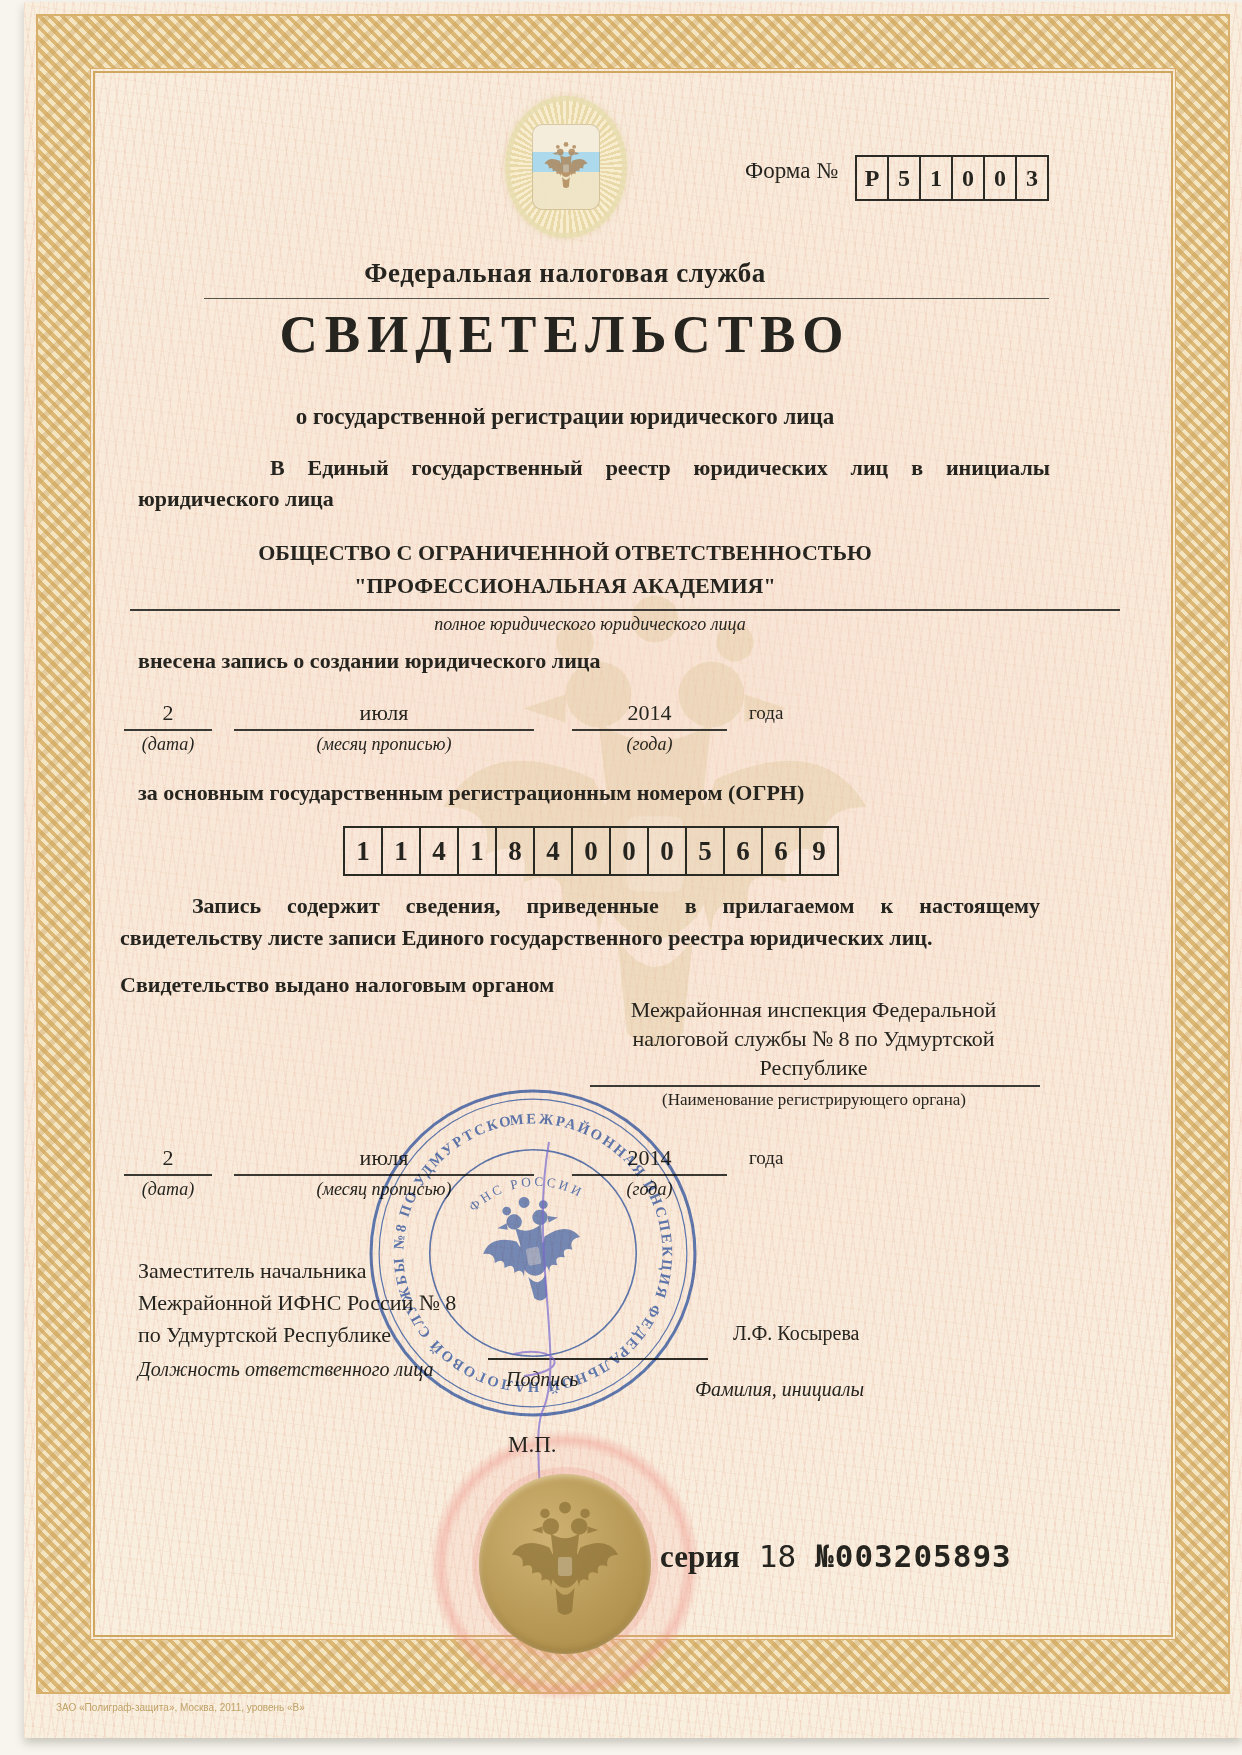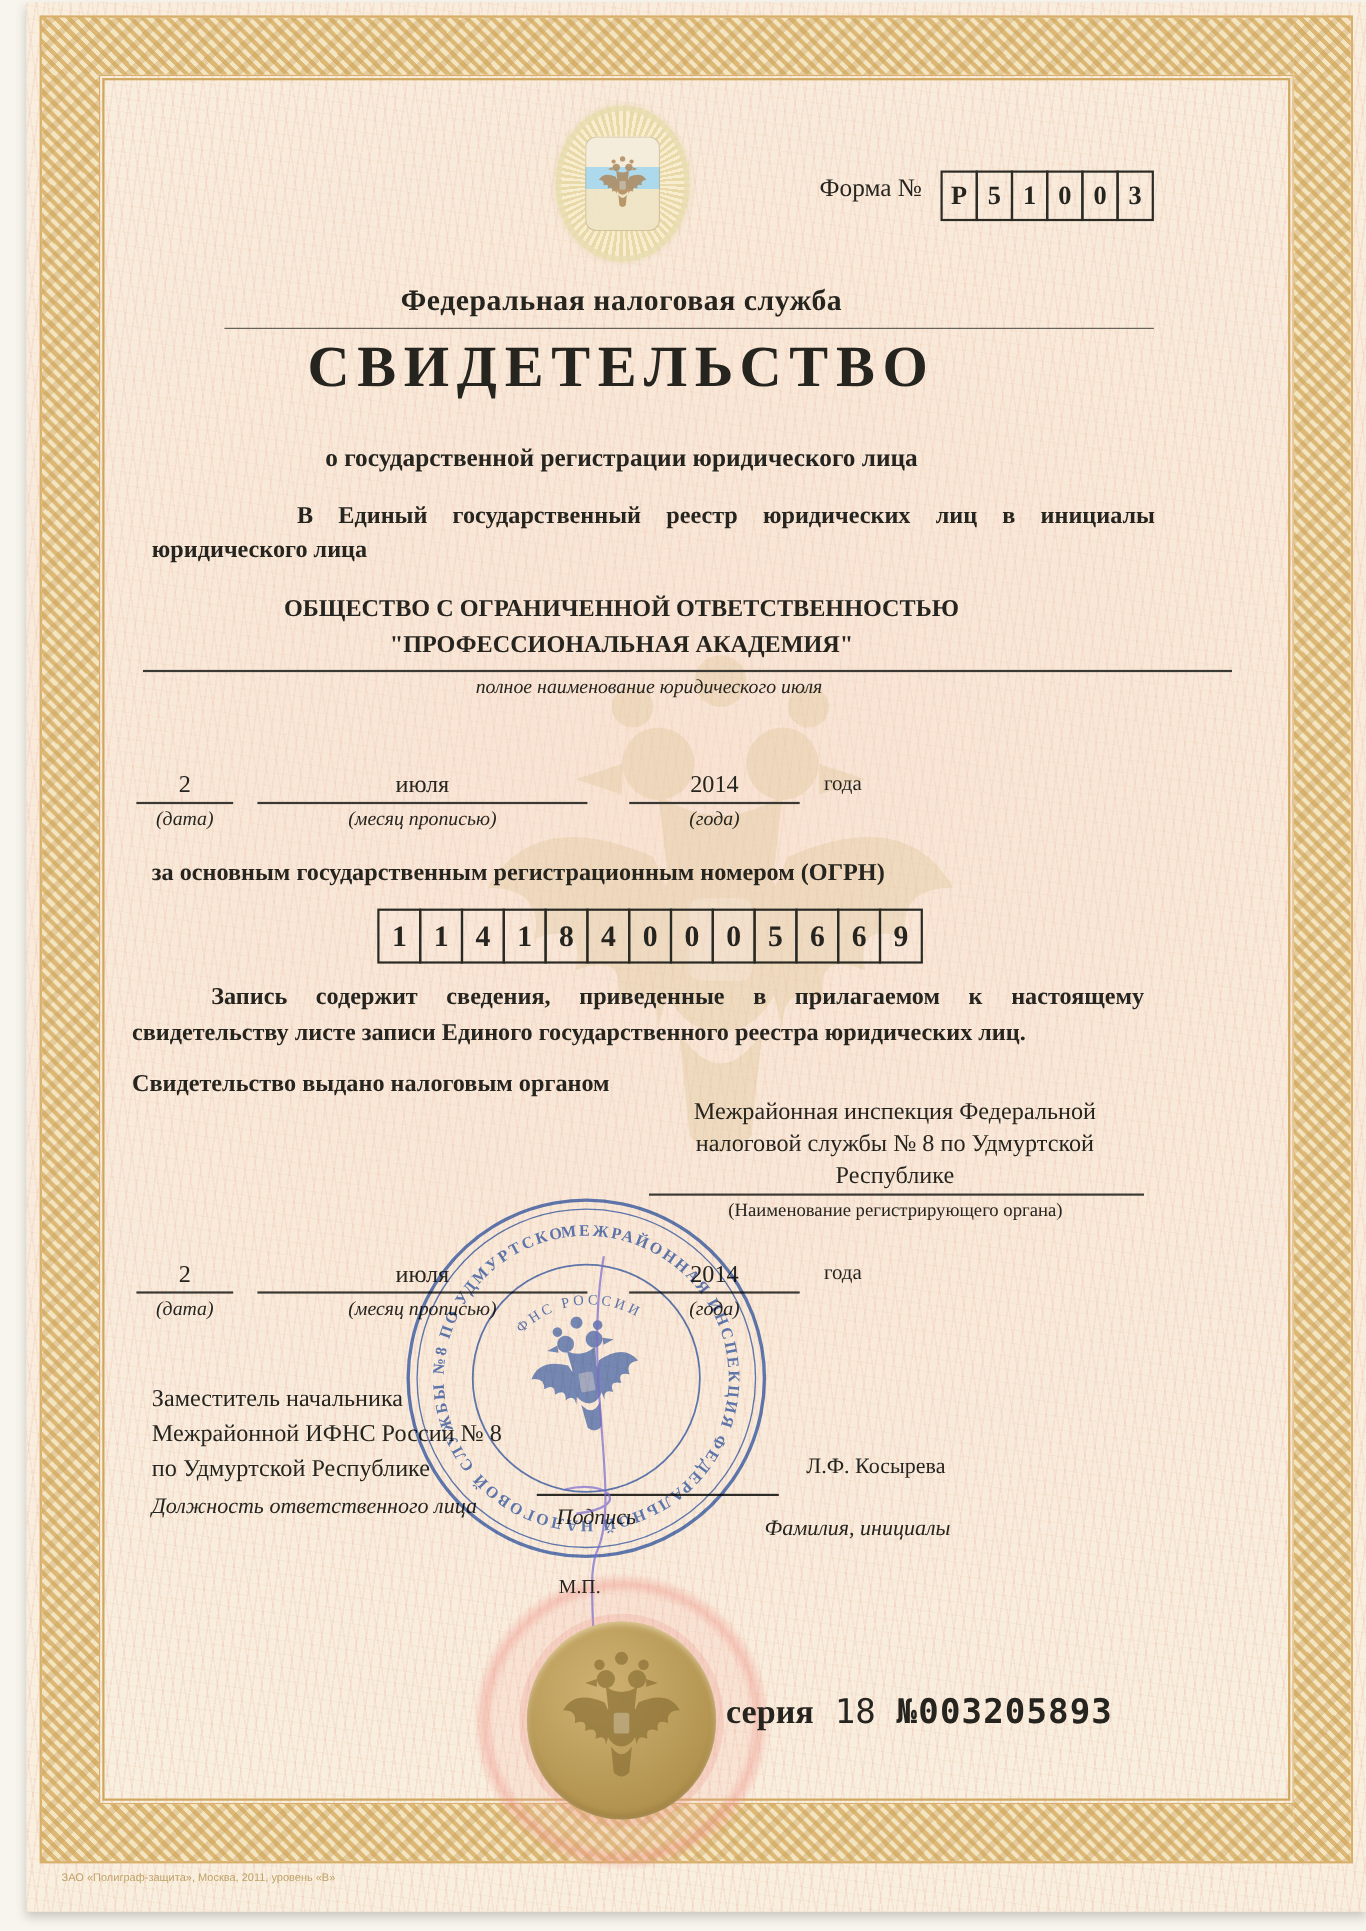--- a/index.html
+++ b/index.html
@@ -70,21 +70,21 @@
   .authority{left:566px;top:993px;width:447px;font-size:22px;text-align:center;line-height:29px;}
   .authority-rule{left:566px;top:1083px;width:450px;border-top:2px solid #3c3a34;}
   .authority-cap{left:560px;top:1088px;width:460px;text-align:center;font-size:17px;}
   
   .position{left:114px;top:1253px;width:345px;font-size:22px;line-height:32px;}
   .pos-cap{left:114px;top:1356px;font-size:20px;font-style:italic;}
   .sig-rule{left:464px;top:1356px;width:220px;border-top:2px solid #2d2b26;}
   .sig-cap{left:482px;top:1366px;font-size:20px;font-style:italic;}
   .name{left:709px;top:1320px;font-size:20px;}
   .name-cap{left:671px;top:1376px;font-size:20px;font-style:italic;}
-  .mp{left:484px;top:1430px;font-size:18px;}
+  .mp{left:484px;top:1430px;font-size:23px;}
   
   .stamp{left:341px;top:1083px;width:336px;height:336px;transform:rotate(-10deg);
     opacity:.9;mix-blend-mode:multiply;}
   
   .wm-eagle{left:396px;top:578px;width:470px;height:520px;opacity:.30;}
   .wm-disc{left:384px;top:1406px;width:314px;height:314px;border-radius:50%;
     background:radial-gradient(circle, rgba(243,183,170,.20) 52%, rgba(238,148,138,.45) 56%, rgba(238,148,138,0) 61%);}
   
   .holo{left:481px;top:94px;width:122px;height:142px;border-radius:50%;
     background:repeating-conic-gradient(from 0deg,#e9d9a6 0 3deg,#f8efcf 3deg 6deg);
@@ -153,22 +153,23 @@
 
   <div class="abs agency">Федеральная налоговая служба</div>
   <div class="abs agency-rule"></div>
   <div class="abs main-title">СВИДЕТЕЛЬСТВО</div>
   <div class="abs subtitle">о государственной регистрации юридического лица</div>
 
   <div class="abs intro">В Единый государственный реестр юридических лиц в инициалы юридического лица</div>
 
   <div class="abs company">ОБЩЕСТВО С ОГРАНИЧЕННОЙ ОТВЕТСТВЕННОСТЬЮ "ПРОФЕССИОНАЛЬНАЯ АКАДЕМИЯ"</div>
   <div class="abs company-rule"></div>
-  <div class="abs company-cap cap">полное наименование юридического июля</div>
-
+  <div class="abs company-cap cap">полное юридического юридического лица</div>
+
+  <div class="abs record-line">внесена запись о создании юридического лица</div>
 
   <div class="dcol" style="left:100px;top:698px;width:88px">
     <span class="val">2</span>
     <span class="dcap">(дата)</span>
   </div>
   <div class="dcol" style="left:210px;top:698px;width:300px">
     <span class="val">июля</span>
     <span class="dcap">(месяц прописью)</span>
   </div>
   <div class="dcol" style="left:548px;top:698px;width:155px">

